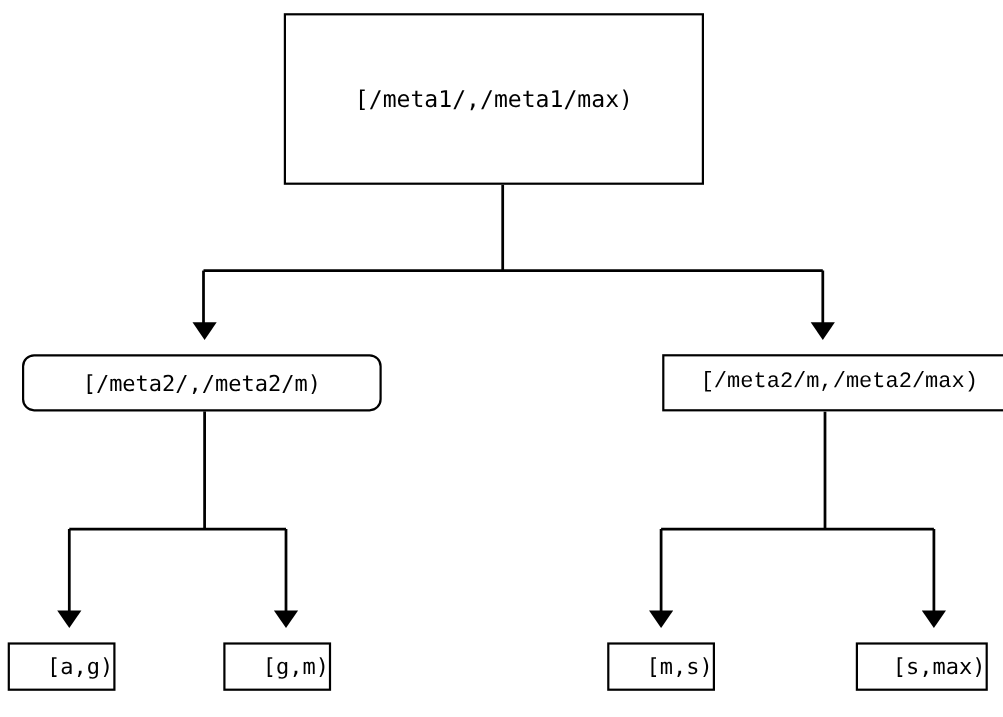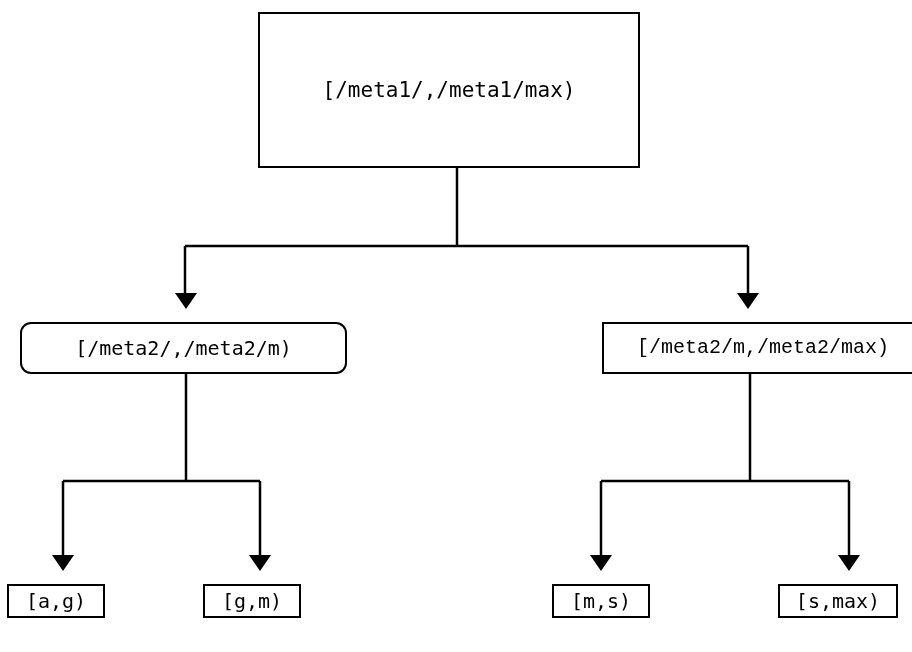--- a/index.html
+++ b/index.html
@@ -57,21 +57,22 @@
     border-radius: 11px;
   }
   .node-mid-right {
     left: 602px;
     top: 322px;
     width: 322px;
     font-family: Liberation Mono, monospace;
   }
   .node-leaf {
     top: 584px;
-    height: 34px;
+    height: 44px;
+    justify-content: flex-end;
   }
   .node-leaf .node-label { font-size: 20px; }
   .node-leaf-0 { left: 7px;   width: 98px;  }
   .node-leaf-1 { left: 203px; width: 98px;  }
   .node-leaf-2 { left: 552px; width: 98px;  }
   .node-leaf-3 { left: 778px; width: 120px; }
 </style>
 </head>
 <body>
 

